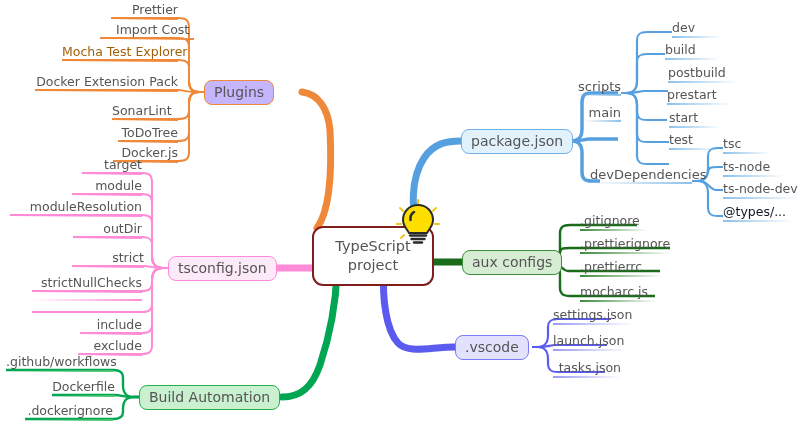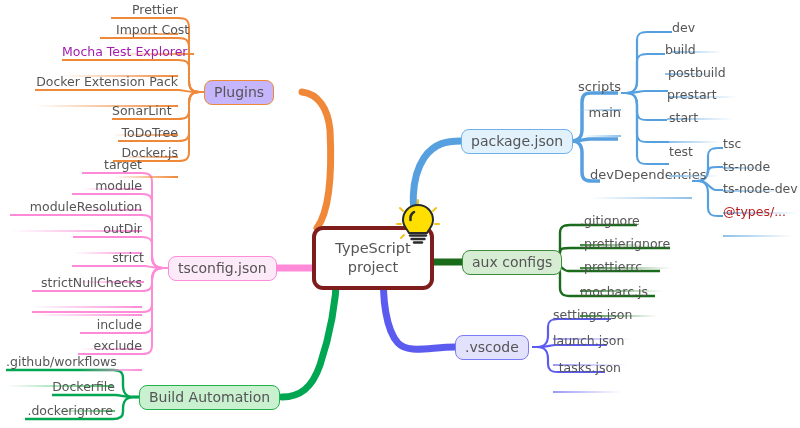--- a/index.html
+++ b/index.html
@@ -25,21 +25,21 @@
     pointer-events: none;
   }
   .node {
     position: absolute;
     white-space: nowrap;
     color: #555555;
     line-height: 1;
   }
   
   .root-node {
-    border: 4px solid #7f1d1d;
+    border: 2px solid #7f1d1d;
     border-radius: 11px;
     background: #ffffff;
     color: #555555;
     font-size: 14.5px;
     text-align: center;
     padding: 9px 14px;
     line-height: 1.32;
     z-index: 30;
   }
   
@@ -47,21 +47,21 @@
     border-radius: 8px;
     border-width: 1.6px;
     border-style: solid;
     font-size: 14px;
     padding: 4px 9px 5px 9px;
     z-index: 20;
   }
   
   .mid-node, .leaf-node {
     font-size: 12.5px;
-    padding-bottom: 18px;
+    padding-bottom: 3px;
     z-index: 10;
   }
   .mid-node.lvl2 { font-size: 13px; }
   
   .uline {
     position: absolute;
     height: 1.6px;
     bottom: 0;
     left: 0;
     right: 0;
@@ -167,21 +167,21 @@
 
   <div class="node leaf-node fade-left" style="left:111px; top:4px; color:#f0883a; width:67px; text-align:right;">
     <span class="lbl" style="color:#555">Prettier</span>
     <span class="uline"></span>
   </div>
   <div class="node leaf-node fade-left" style="left:116px; top:24px; color:#f0883a; width:78px; text-align:left;">
     <span class="lbl" style="color:#555">Import Cost</span>
     <span class="uline"></span>
   </div>
   <div class="node leaf-node fade-left" style="left:62px; top:46px; color:#f0883a; width:116px; text-align:right;">
-    <span class="lbl" style="color:#a21caf">Mocha Test Explorer</span>
+    <span class="lbl" style="color:#a16207">Mocha Test Explorer</span>
     <span class="uline"></span>
   </div>
   <div class="node leaf-node fade-left" style="left:35px; top:76px; color:#f0883a; width:143px; text-align:right;">
     <span class="lbl" style="color:#555">Docker Extension Pack</span>
     <span class="uline"></span>
   </div>
   <div class="node leaf-node fade-left" style="left:112px; top:105px; color:#f0883a; width:66px; text-align:left;">
     <span class="lbl" style="color:#555">SonarLint</span>
     <span class="uline"></span>
   </div>
@@ -281,39 +281,39 @@
     <span class="uline"></span>
   </div>
   <div class="node leaf-node fade-right" style="left:667px; top:89px; color:#8cc0ea; width:66px;">
     <span class="lbl" style="color:#555">prestart</span>
     <span class="uline"></span>
   </div>
   <div class="node leaf-node fade-right" style="left:669px; top:112px; color:#8cc0ea; width:52px;">
     <span class="lbl" style="color:#555">start</span>
     <span class="uline"></span>
   </div>
-  <div class="node leaf-node fade-right" style="left:669px; top:146px; color:#8cc0ea; width:50px;">
+  <div class="node leaf-node fade-right" style="left:669px; top:134px; color:#8cc0ea; width:50px;">
     <span class="lbl" style="color:#555">test</span>
     <span class="uline"></span>
   </div>
 
   <div class="node leaf-node fade-right" style="left:723px; top:138px; color:#8cc0ea; width:48px;">
     <span class="lbl" style="color:#555">tsc</span>
     <span class="uline"></span>
   </div>
   <div class="node leaf-node fade-right" style="left:723px; top:161px; color:#8cc0ea; width:62px;">
     <span class="lbl" style="color:#555">ts-node</span>
     <span class="uline"></span>
   </div>
   <div class="node leaf-node fade-right" style="left:723px; top:183px; color:#8cc0ea; width:76px;">
     <span class="lbl" style="color:#555">ts-node-dev</span>
     <span class="uline"></span>
   </div>
   <div class="node leaf-node fade-right" style="left:723px; top:206px; color:#8cc0ea; width:70px;">
-    <span class="lbl" style="color:#b91c1c">@types/...</span>
+    <span class="lbl" style="color:#0f172a">@types/...</span>
     <span class="uline"></span>
   </div>
 
   <div class="node branch-node" style="left:462px; top:250px; background:#d6ecd3; border-color:#3c8c3c; color:#555;">
     <span>aux configs</span>
   </div>
 
   <div class="node leaf-node fade-right" style="left:580px; top:215px; color:#3c8c3c; width:68px;">
     <span class="lbl" style="color:#555">.gitignore</span>
     <span class="uline"></span>

